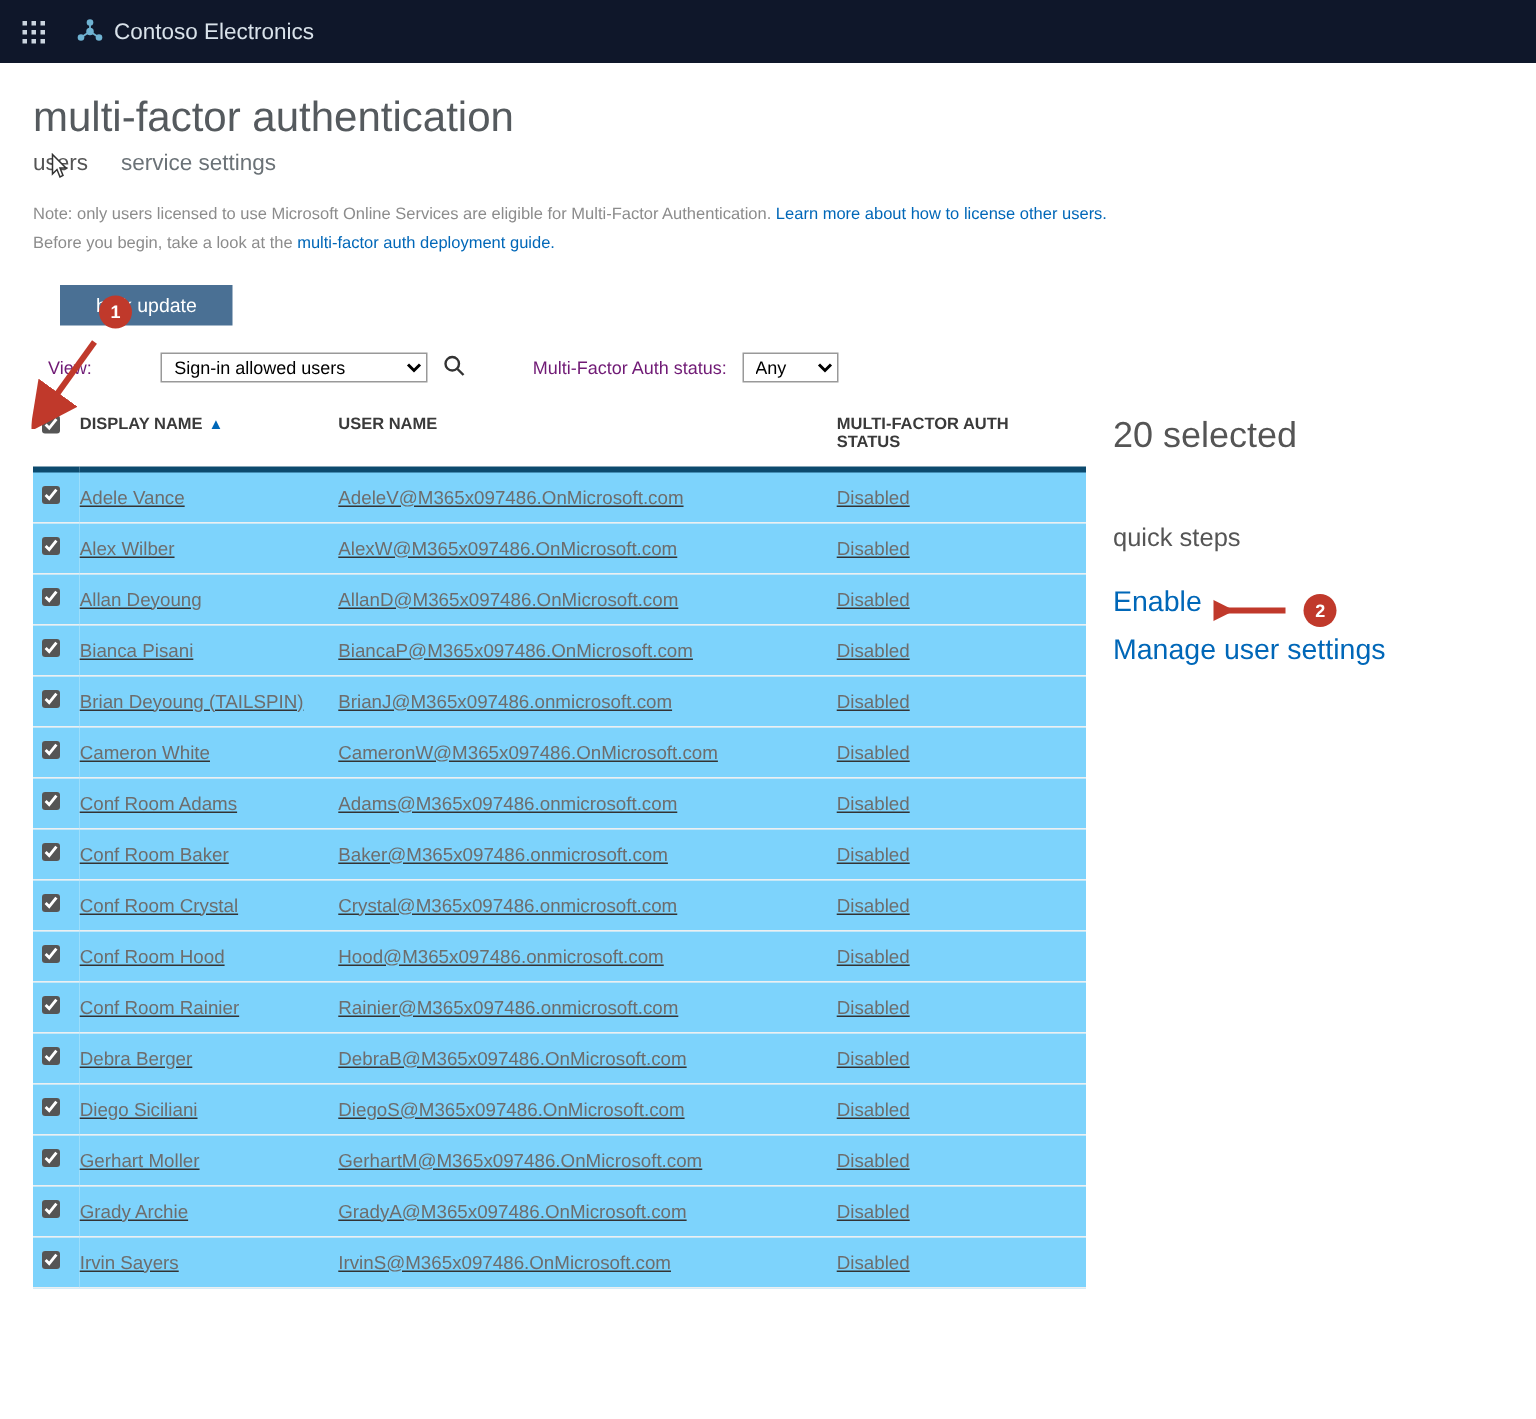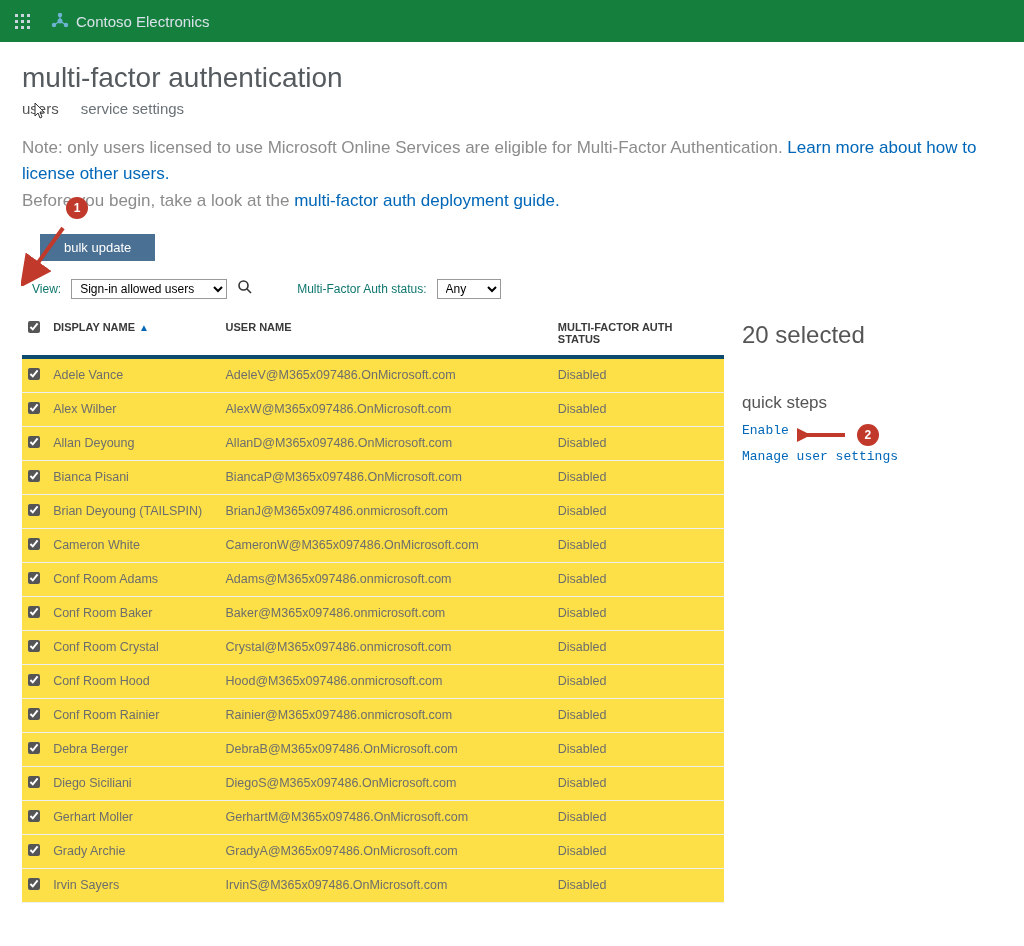--- a/index.html
+++ b/index.html
@@ -5,21 +5,21 @@
   * { box-sizing: border-box; margin: 0; padding: 0; }
   body {
     font-family: "Segoe UI", "Segoe UI Web Regular", -apple-system, BlinkMacSystemFont, sans-serif;
     font-size: 13px;
     color: #333;
     background: #fff;
     width: 1024px;
   }
   
   .topbar {
-    background: #15803d;
+    background: #0f172a;
     height: 42px;
     display: flex;
     align-items: center;
     padding: 0 8px;
     color: #fff;
   }
   .waffle {
     width: 28px; height: 28px;
     display: grid;
     grid-template-columns: repeat(3, 3px);
@@ -56,49 +56,49 @@
   }
   .tablinks .tab { cursor: pointer; }
   .tablinks .tab.active { color: #555; }
   .cursor-icon {
     position: absolute;
     left: 10px;
     top: 2px;
     pointer-events: none;
   }
 
-  .note { font-size: 17px; color: #8c8c8c; line-height: 1.5; margin-bottom: 2px; }
+  .note { font-size: 11px; color: #8c8c8c; line-height: 1.5; margin-bottom: 2px; }
   .note a, .page a { color: #0067b8; text-decoration: none; cursor: pointer; }
 
   .bulk-btn {
     background: #4a7094;
     color: #fff;
     border: none;
     padding: 6px 24px;
     font-size: 13px;
     margin: 18px 0 18px 18px;
     cursor: pointer;
   }
 
   .filters {
     display: flex;
     align-items: center;
     gap: 10px;
     margin: 0 0 12px 10px;
     font-size: 12px;
   }
-  .filters label { color: #0f766e; }
+  .filters label { color: #701a75; }
   .filters select {
     border: 1px solid #999;
     font-size: 12px;
     padding: 1px 4px;
     height: 20px;
     background: #fff;
   }
-  .filters .view-select { width: 156px; }
+  .filters .view-select { width: 178px; margin-left: 36px; }
   .filters .status-select { width: 64px; }
   .filters .gap { width: 24px; }
   .search-icon { cursor: pointer; color: #333; }
 
   
   .user-area {
     display: flex;
     align-items: flex-start;
   }
   .user-table {
@@ -117,21 +117,21 @@
   .user-table th.cb, .user-table td.cb {
     width: 30px;
     text-align: center;
   }
   .user-table td {
     font-size: 12.5px;
     color: #6d6d6d;
     padding: 9px 8px 9px 0;
     border-bottom: 1px solid #eceff1;
   }
-  .user-table tbody tr { background: #fde047; }
+  .user-table tbody tr { background: #7dd3fc; text-decoration: underline; }
   .col-name { width: 166px; }
   .col-user { width: 320px; }
   .col-status { width: 160px; }
   .sort-ind { color:#0067b8; font-size:10px; margin-left:4px; }
 
   
   .sidepanel {
     margin-left: 18px;
     padding-top: 10px;
     width: 260px;
@@ -139,23 +139,23 @@
   .sidepanel .sel {
     font-size: 24px;
     font-weight: 300;
     color: #555;
     margin-bottom: 44px;
   }
   .sidepanel h3 {
     font-size: 17px;
     font-weight: 400;
     color: #555;
-    margin-bottom: 10px;
-  }
-  .sidepanel a { display: inline-block; font-size: 13px; margin-bottom: 10px; font-family: Liberation Mono, monospace; }
+    margin-bottom: 22px;
+  }
+  .sidepanel a { display: inline-block; font-size: 19px; margin-bottom: 10px; }
   .enable-row { display:flex; align-items:center; gap:8px; }
 
   
   .badge {
     position: absolute;
     width: 22px; height: 22px;
     border-radius: 50%;
     background: #c0392b;
     color: #fff;
     font-size: 12px;

